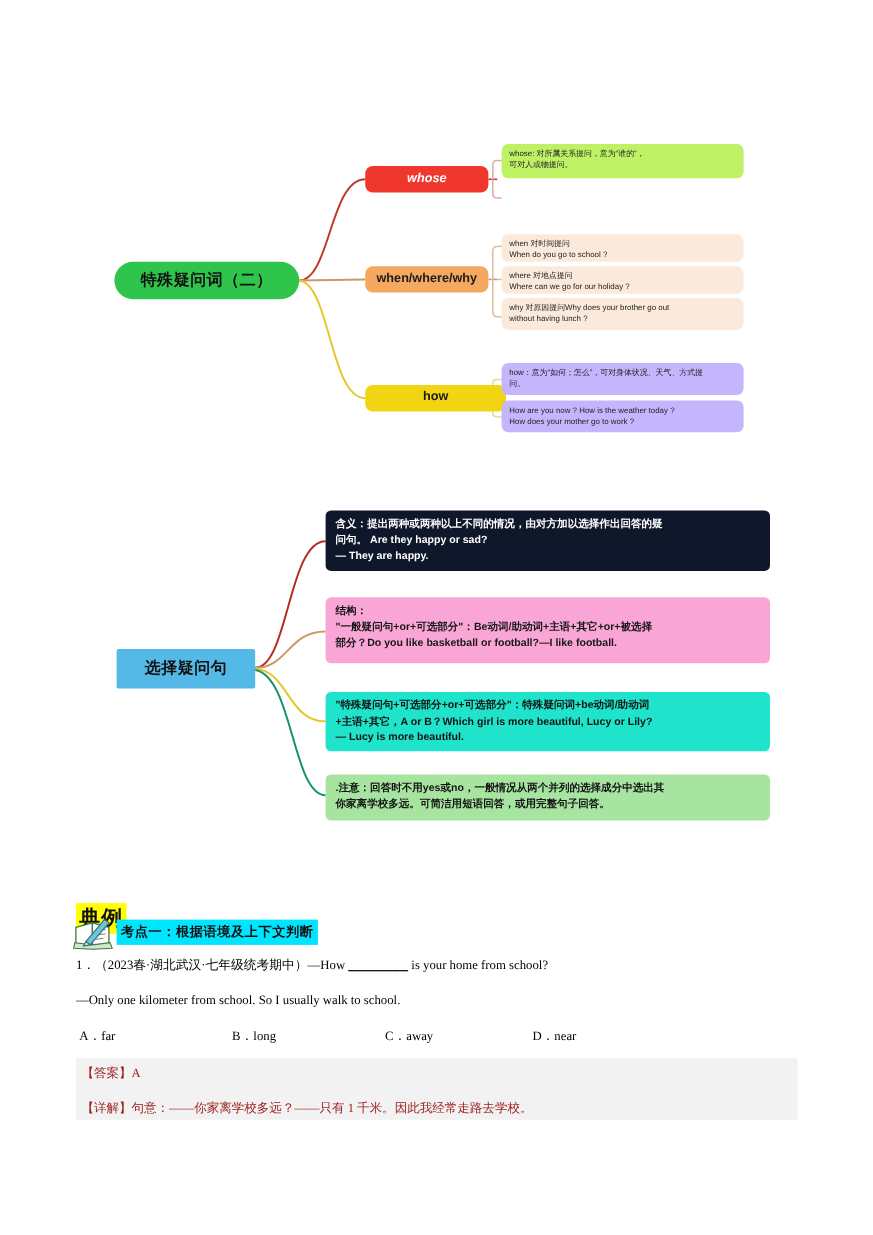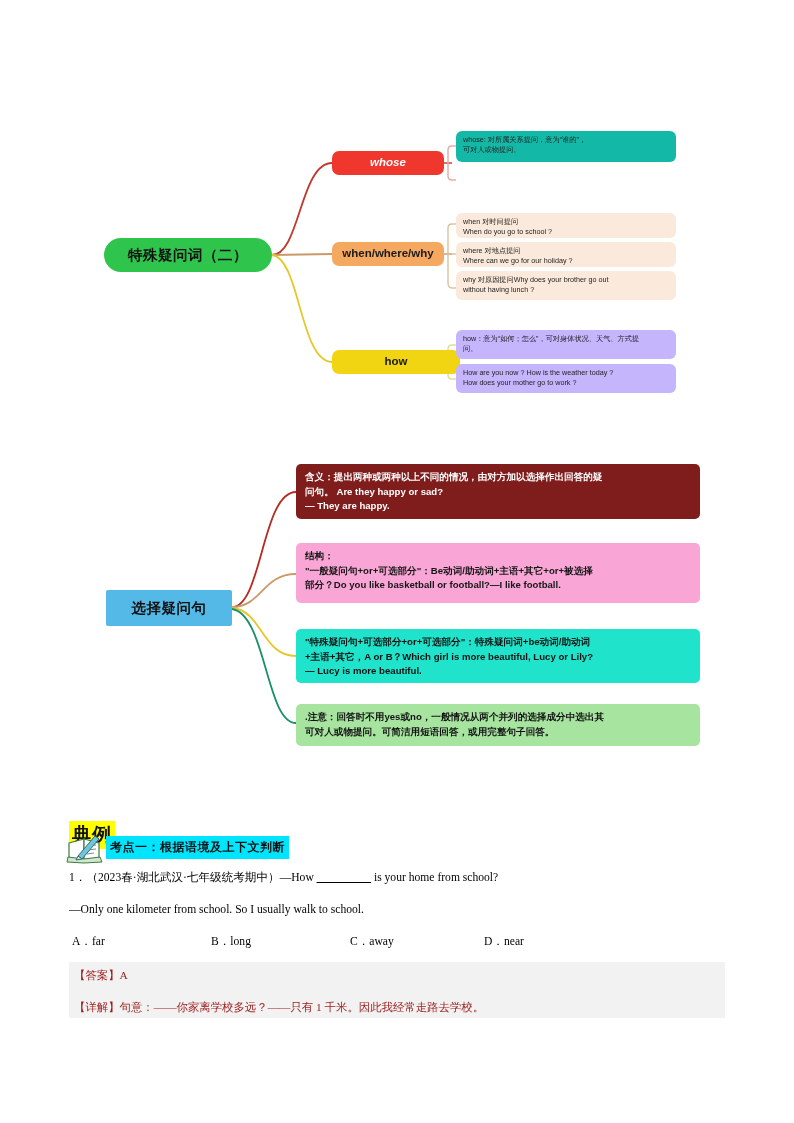--- a/index.html
+++ b/index.html
@@ -57,38 +57,38 @@
   .card {
     position: absolute;
     box-sizing: border-box;
     border-radius: 6px;
     padding: 4px 7px;
     font-size: 7.2px;
     line-height: 1.45;
     color: #222;
     white-space: pre-line;
   }
-  .card-pink   { background: #14b8a6; }
+  .card-pink   { background: #bef264; }
   .card-pink-b { background: #fadfdd; font-size: 12px; font-weight: bold; color: #111;
                  display: flex; align-items: center; justify-content: center; }
   .card-peach  { background: #fbeadb; }
   .card-cream  { background: #c4b5fd; }
 
   
   .box {
     position: absolute;
     box-sizing: border-box;
     border-radius: 5px;
     padding: 6px 9px;
     font-size: 9.6px;
     line-height: 1.52;
     font-weight: bold;
     white-space: pre-line;
   }
-  .box-red   { background: #7f1d1d; color: #ffffff; }
+  .box-red   { background: #0f172a; color: #ffffff; }
   .box-pink  { background: #f9a6d6; color: #161616; }
   .box-cyan  { background: #1fe3cb; color: #121212; }
   .box-green { background: #a7e4a0; color: #121212; }
 
   
   .doc { position: absolute; left: 0; top: 0; width: 794px; }
   .dianli {
     position: absolute;
     background: #ffff00;
     color: #111;
@@ -215,21 +215,21 @@
 
   <div class="box box-pink" style="left:296px;top:543px;width:404px;height:60px;">结构：
 "一般疑问句+or+可选部分"：Be动词/助动词+主语+其它+or+被选择
 部分？Do you like basketball or football?—I like football.</div>
 
   <div class="box box-cyan" style="left:296px;top:629px;width:404px;height:54px;">"特殊疑问句+可选部分+or+可选部分"：特殊疑问词+be动词/助动词
 +主语+其它，A or B？Which girl is more beautiful, Lucy or Lily?
 — Lucy is  more beautiful.</div>
 
   <div class="box box-green" style="left:296px;top:704px;width:404px;height:42px;">.注意：回答时不用yes或no，一般情况从两个并列的选择成分中选出其
-可对人或物提问。可简洁用短语回答，或用完整句子回答。</div>
+你家离学校多远。可简洁用短语回答，或用完整句子回答。</div>
 </div>
 
 <div class="doc">
 
   <div class="dianli" style="left:69px;top:789px;">典例</div>
 
   <div class="book-icon" style="left:66px;top:832px;width:40px;height:32px;">
     <svg width="40" height="32" viewBox="0 0 40 32">
       <path d="M3,11 L18,7 L18,28 L3,26 Z" fill="#ffffff" stroke="#3f7a3f" stroke-width="1.2"></path>
       <path d="M33,11 L18,7 L18,28 L33,26 Z" fill="#ffffff" stroke="#3f7a3f" stroke-width="1.2"></path>

